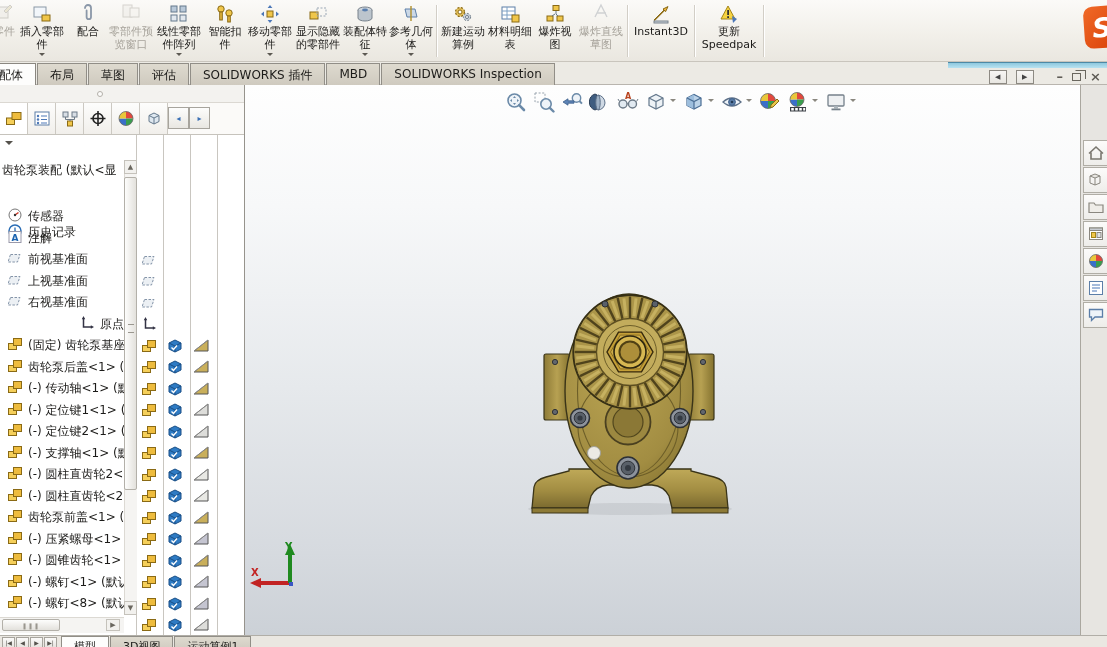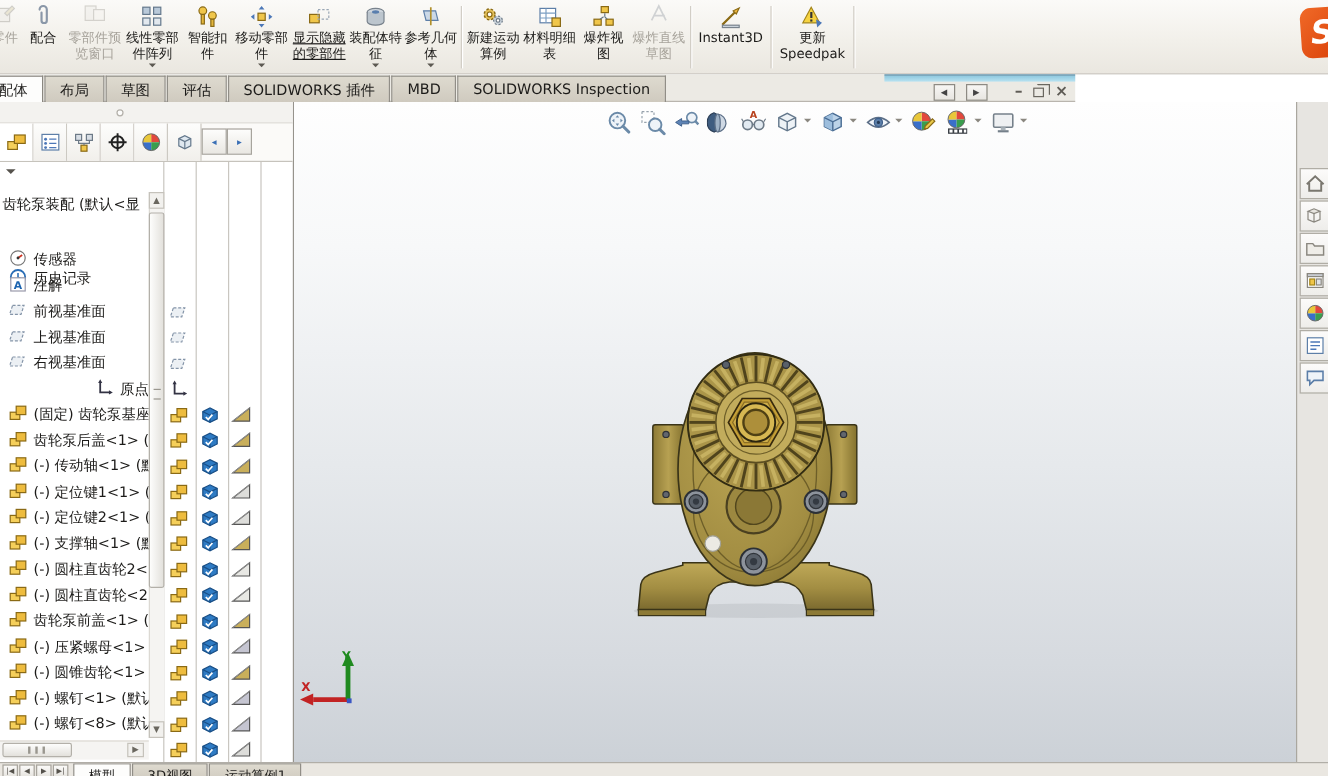--- a/index.html
+++ b/index.html
@@ -20,21 +20,21 @@
   .rb-lbl { font-size:11px; line-height:13px; text-align:center; margin-top:1px; }
   .rb-btn.disabled .rb-lbl { color:#a7a39b; }
   .rb-caret { width:0; height:0; border:3px solid transparent; border-top-color:#5c5952; margin-top:2px; }
   .rb-sep { width:1px; align-self:stretch; margin:5px 2px; background:#d2cec6;
     box-shadow:1px 0 0 #fff; }
   #sw-logo { right:-13px; top:6px; width:36px; height:42px; background:linear-gradient(135deg,#f06a28,#d93f07);
     border-radius:9px; transform:rotate(-4deg); color:#fff; font-weight:bold; font-size:27px;
     font-style:italic; display:flex; align-items:center; justify-content:center; }
 
   
-  #tabrow { left:0; top:62px; width:896px; height:23px; background:#eceae4;
+  #tabrow { left:0; top:62px; width:1107px; height:23px; background:#eceae4;
     border-bottom:1px solid #b9b5ae; }
   #command-tabs { display:flex; align-items:flex-end; height:23px; padding-left:0; }
   .cm-tab { height:22px; padding:3px 12px 0; background:linear-gradient(#dedacf,#cfcabf);
     border:1px solid #918e87; border-bottom:none; margin-right:1px; font-size:12px; white-space:nowrap; }
   .cm-tab.active { background:#fdfdfc; border-color:#8a8780; }
   .cm-tab.cut { margin-left:-6px; padding-left:4px; }
   #bluebar { right:0; top:0; width:159px; height:6px; background:linear-gradient(#8ec8de,#b8e2f1);
     border-top:1px solid #4d89a6; }
   #winctl { right:6px; top:8px; display:flex; align-items:center; gap:9px; }
   .wc-box { width:18px; height:14px; border:1px solid #8d8a83; background:linear-gradient(#f7f6f4,#e8e6e1);
@@ -113,20 +113,30 @@
   <div id="ribbon-buttons">
       <div class="rb-btn disabled cut" style="width: 24px;">
         <span class="rb-ic">
           <span style="opacity:.42"><svg width="20" height="20" viewBox="0 0 20 20">
               <rect x="3" y="6" width="11" height="11" fill="#e9e7e2" stroke="#9a978f"></rect>
               <path d="M10,10 L16,4 L18,6 L12,12 Z" fill="#d8cfa8" stroke="#9a978f"></path>
             </svg></span>
         </span>
         <span class="rb-lbl">零件</span>
       </div>
+      <div class="rb-btn" style="width: 52px;">
+        <span class="rb-ic">
+          <svg width="20" height="20" viewBox="0 0 20 20">
+            <rect x="2" y="3" width="12" height="10" fill="#f2f6fa" stroke="#8a97a5"></rect>
+            <rect x="10" y="11" width="8" height="6" fill="#f0c64a" stroke="#8a6a15"></rect>
+          </svg>
+        </span>
+        <span class="rb-lbl">插入零部件</span>
+        <span class="rb-caret"></span>
+      </div>
       <div class="rb-btn" style="width: 40px;">
         <span class="rb-ic">
           <svg width="20" height="20" viewBox="0 0 20 20">
             <path d="M7,4 a3,3 0 0 1 6,0 V13 a2.2,2.2 0 0 1 -4.4,0 V6.5" fill="none" stroke="#8a97a8" stroke-width="1.8" stroke-linecap="round"></path>
           </svg>
         </span>
         <span class="rb-lbl">配合</span>
       </div>
       <div class="rb-btn disabled" style="width: 46px;">
         <span class="rb-ic">
@@ -163,21 +173,21 @@
       <div class="rb-btn" style="width: 48px;">
         <span class="rb-ic">
           <svg width="20" height="20" viewBox="0 0 20 20">
             <rect x="7" y="7" width="6" height="6" fill="#f0c64a" stroke="#8a6a15"></rect>
             <path d="M10,1 l2.4,3 h-4.8 Z M10,19 l-2.4,-3 h4.8 Z M1,10 l3,-2.4 v4.8 Z M19,10 l-3,2.4 v-4.8 Z" fill="#4d78b8"></path>
           </svg>
         </span>
         <span class="rb-lbl">移动零部件</span>
         <span class="rb-caret"></span>
       </div>
-      <div class="rb-btn" style="width: 48px; text-decoration: underline;">
+      <div class="rb-btn" style="width: 48px;">
         <span class="rb-ic">
           <svg width="20" height="20" viewBox="0 0 20 20">
             <rect x="2" y="8" width="8" height="7" fill="#f0c64a" stroke="#8a6a15"></rect>
             <rect x="9" y="4" width="9" height="8" fill="none" stroke="#9aa7b5" stroke-dasharray="2 1.5"></rect>
           </svg>
         </span>
         <span class="rb-lbl">显示隐藏的零部件</span>
       </div>
       <div class="rb-btn" style="width: 46px;">
         <span class="rb-ic">

